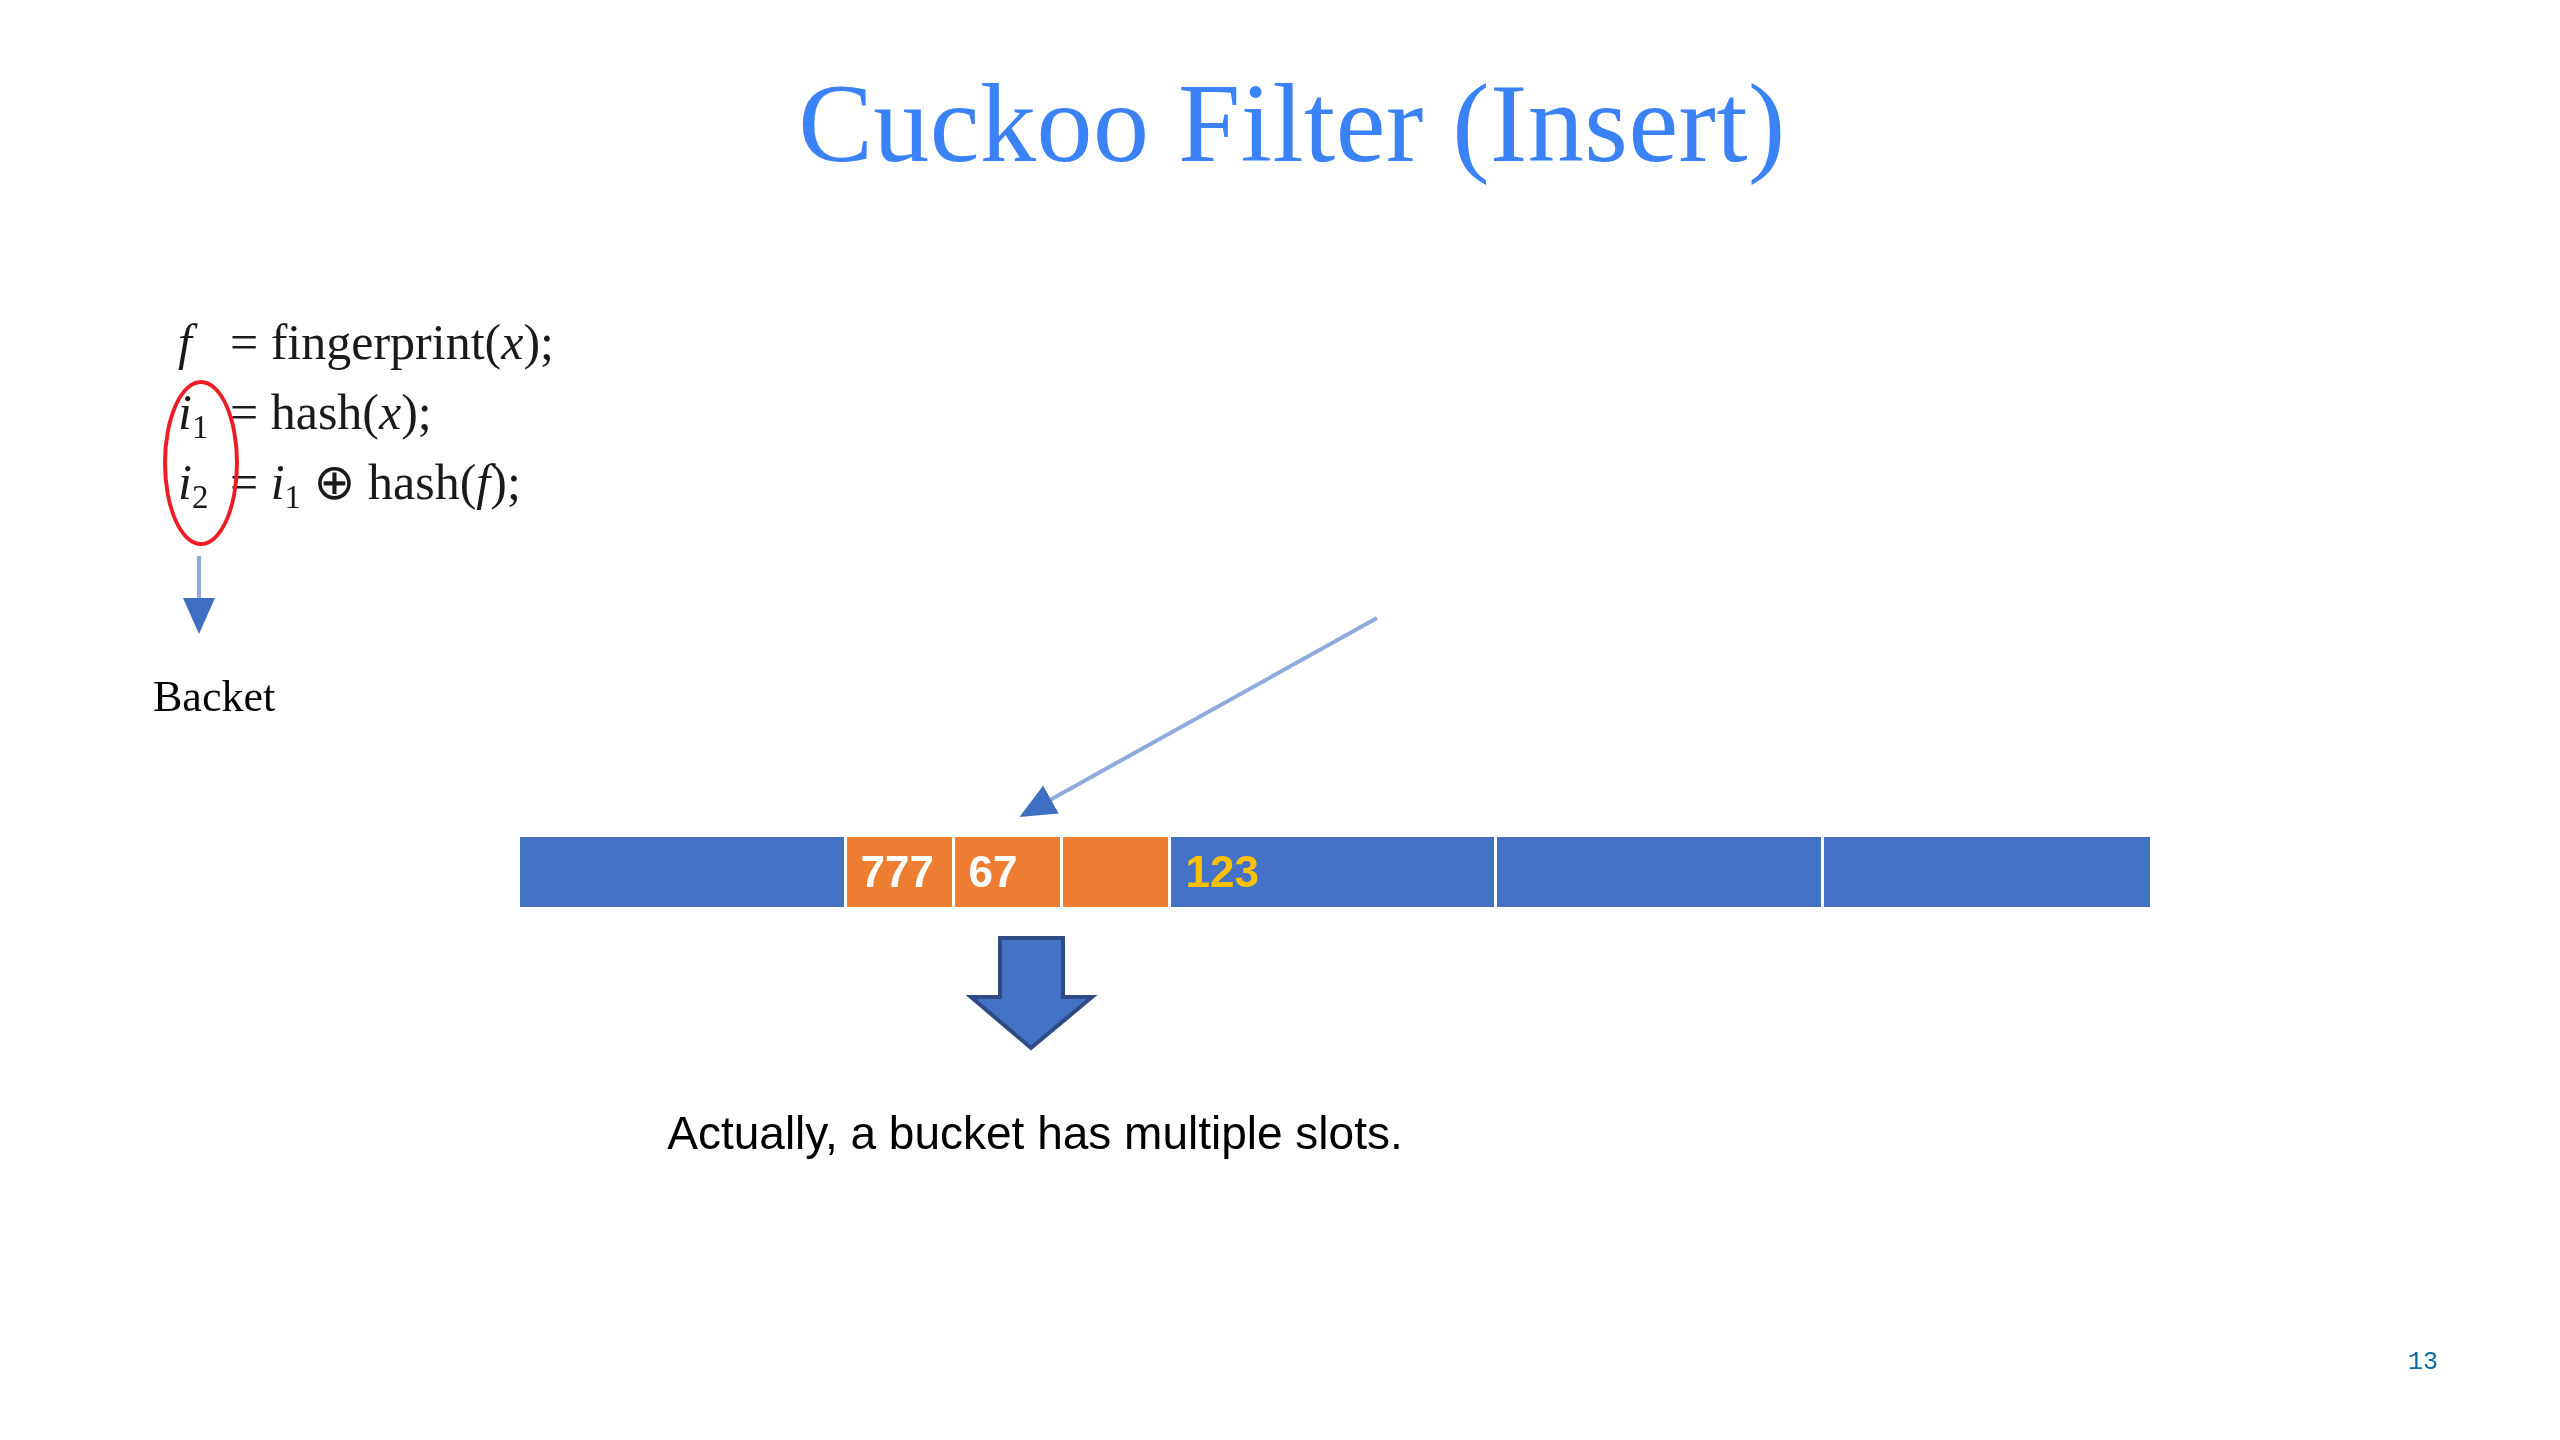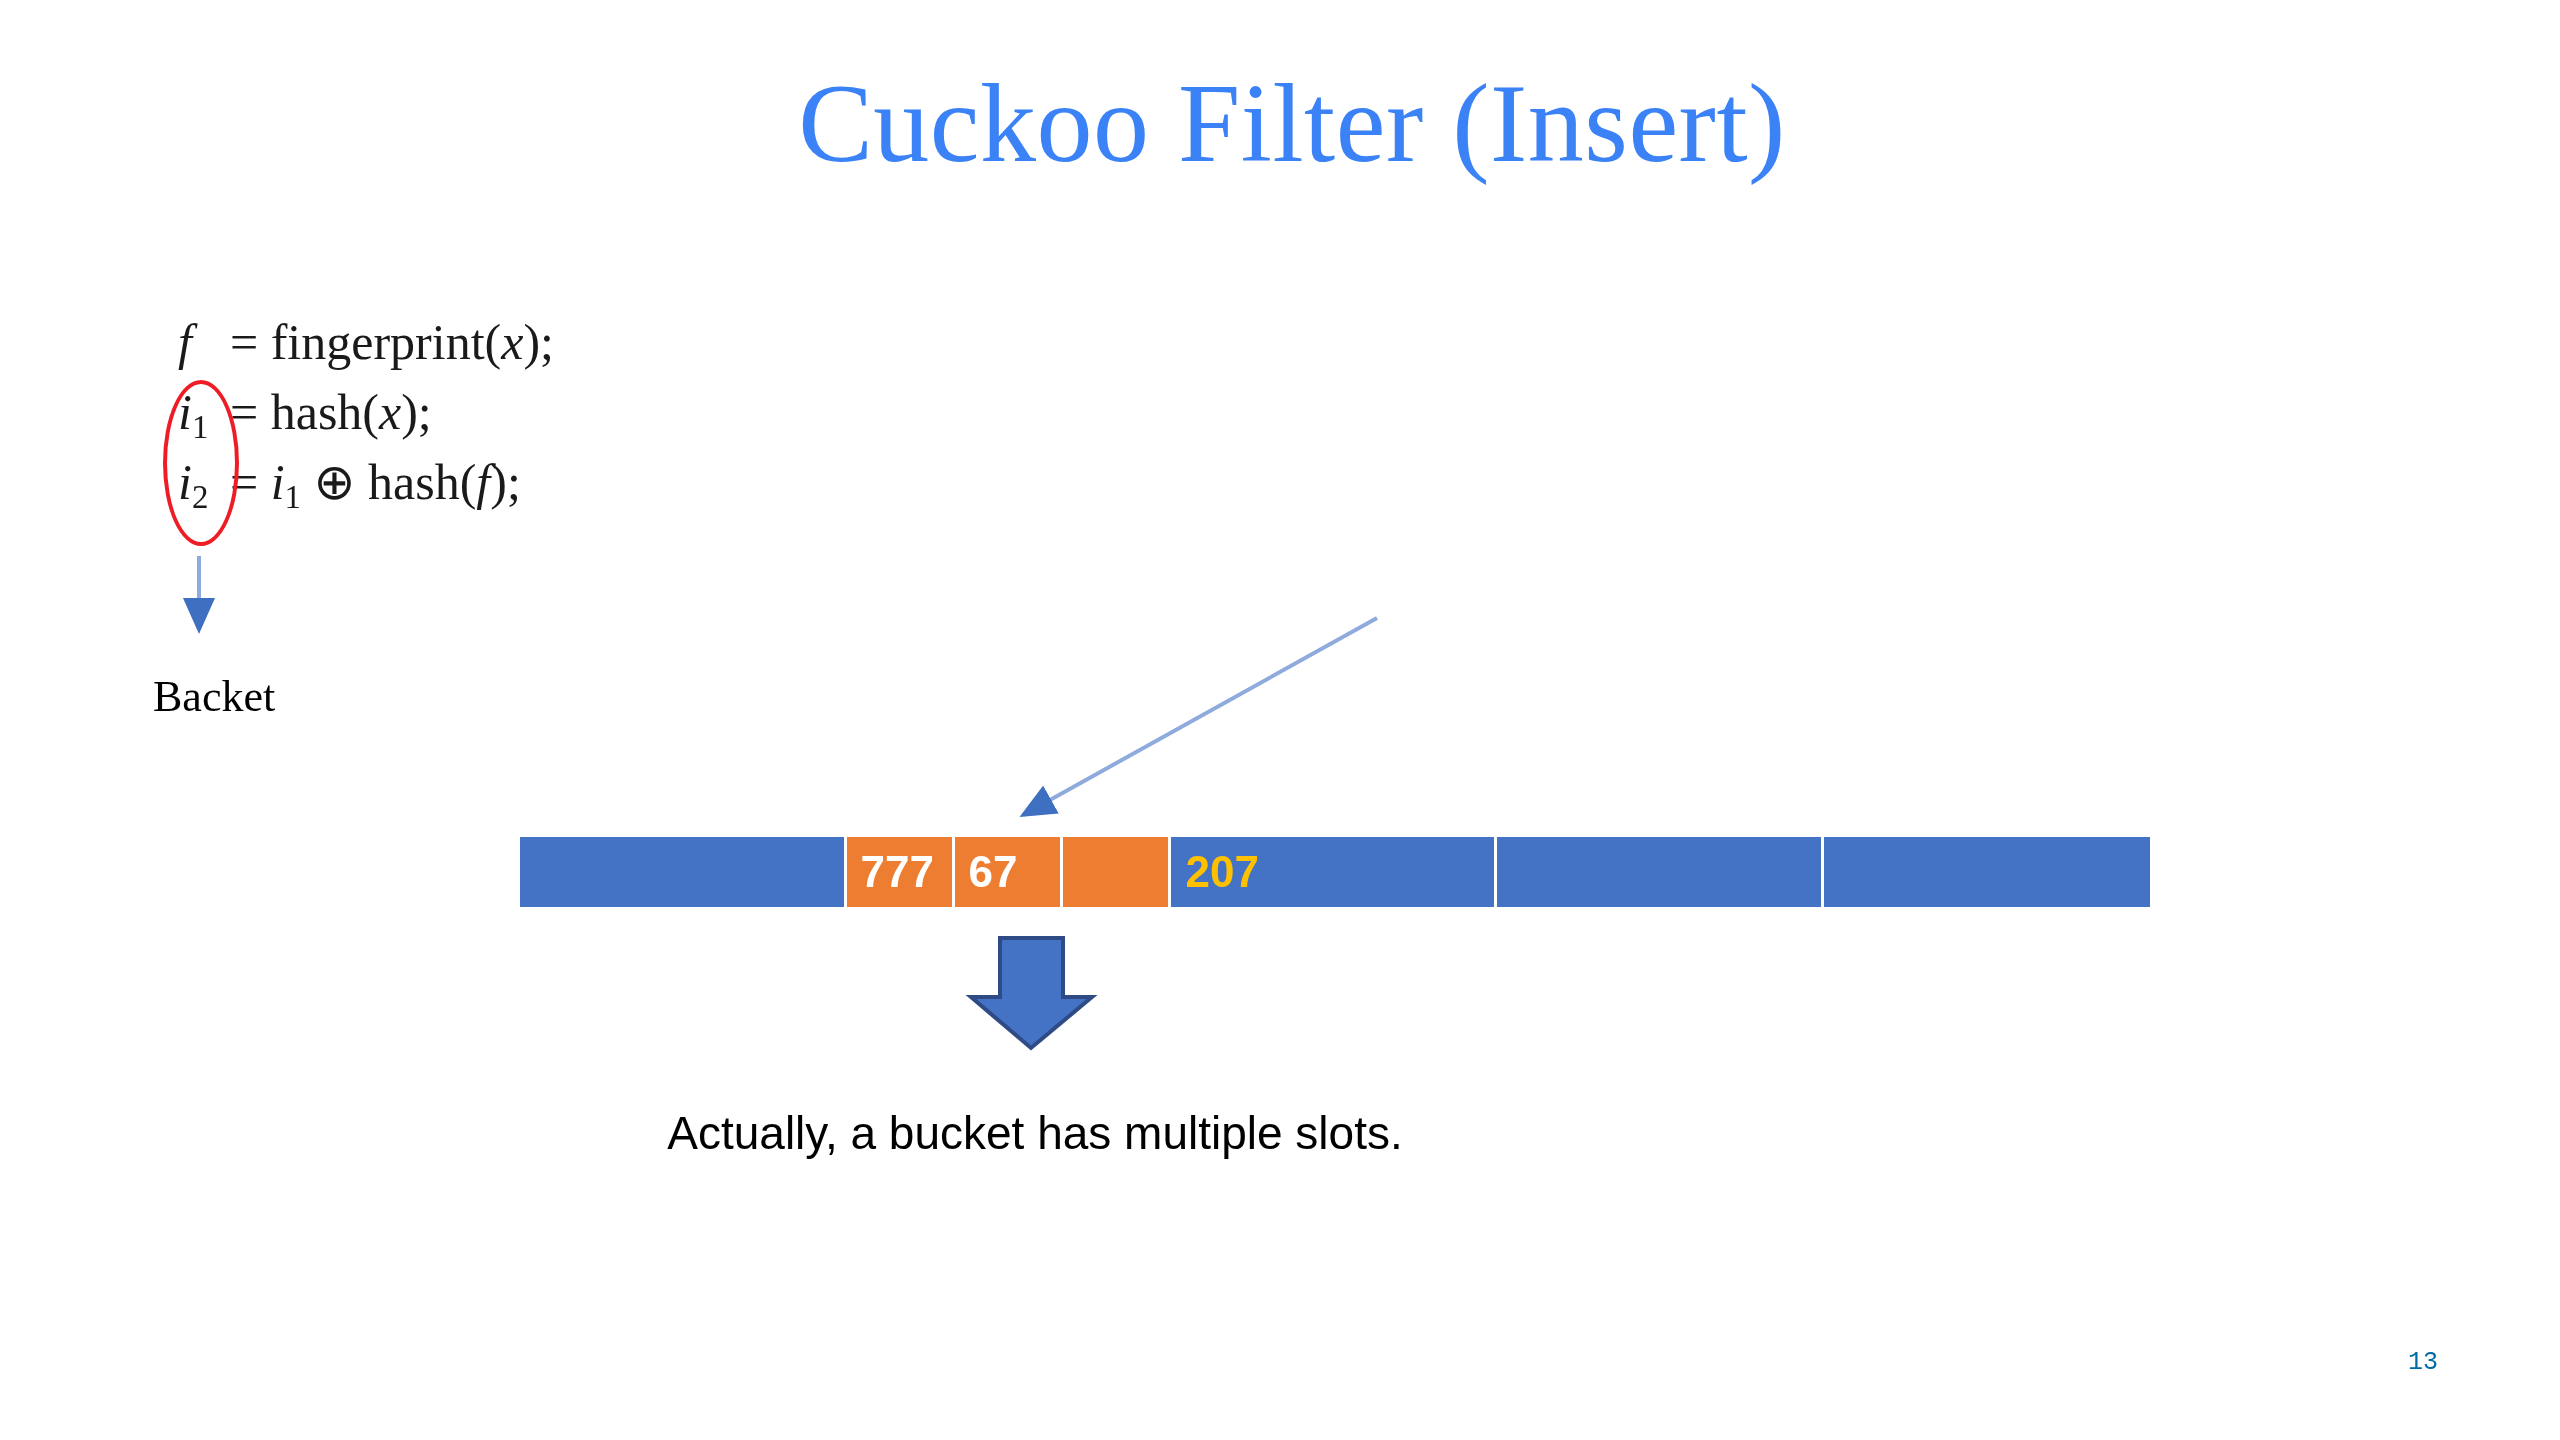--- a/index.html
+++ b/index.html
@@ -212,21 +212,21 @@
       <div class="cell cell-orange" style="width: 113px;">
         <span class="cell-label label-white">777</span>
       </div>
       <div class="cell cell-orange" style="width: 113px;">
         <span class="cell-label label-white">67</span>
       </div>
       <div class="cell cell-orange" style="width: 114px;">
         <span class="cell-label label-white"></span>
       </div>
       <div class="cell cell-blue" style="width: 341px;">
-        <span class="cell-label label-yellow">207</span>
+        <span class="cell-label label-yellow">123</span>
       </div>
       <div class="cell cell-blue" style="width: 342px;">
         <span class="cell-label label-white"></span>
       </div>
       <div class="cell cell-blue" style="width: 342px;">
         <span class="cell-label label-white"></span>
       </div>
     </div>
 
   <svg id="arrow-layer" viewBox="0 0 2560 1440" width="2560" height="1440">

